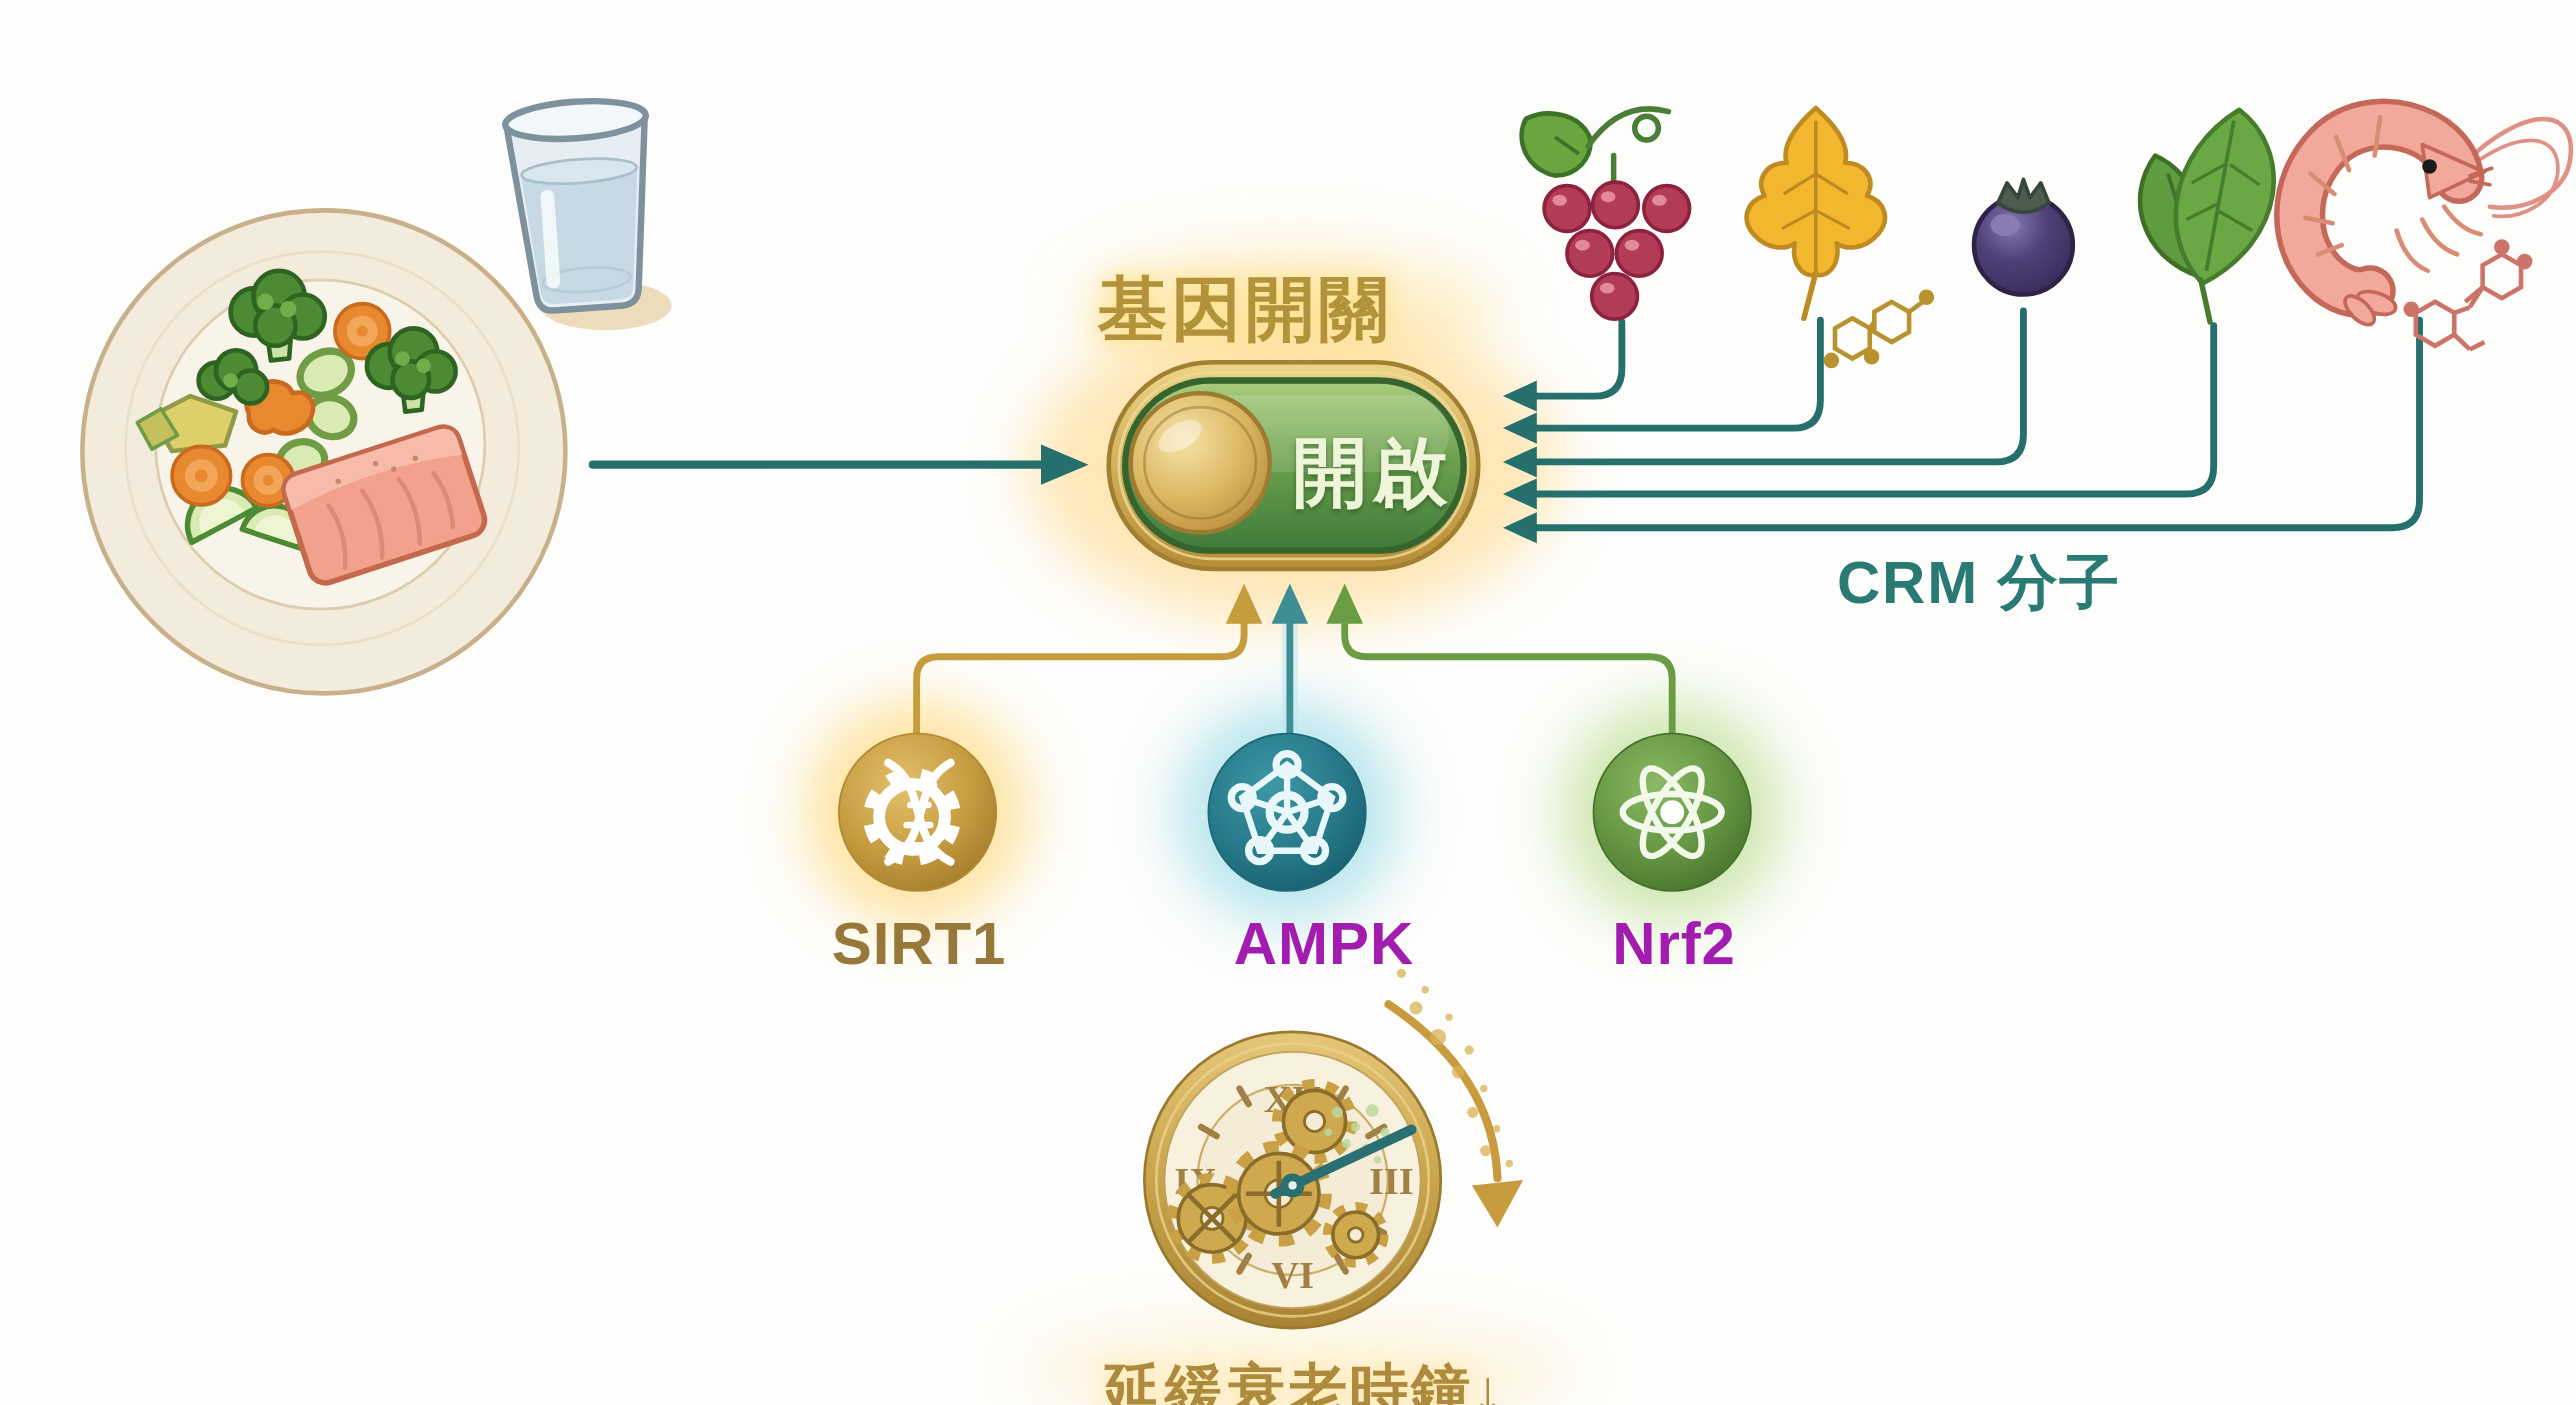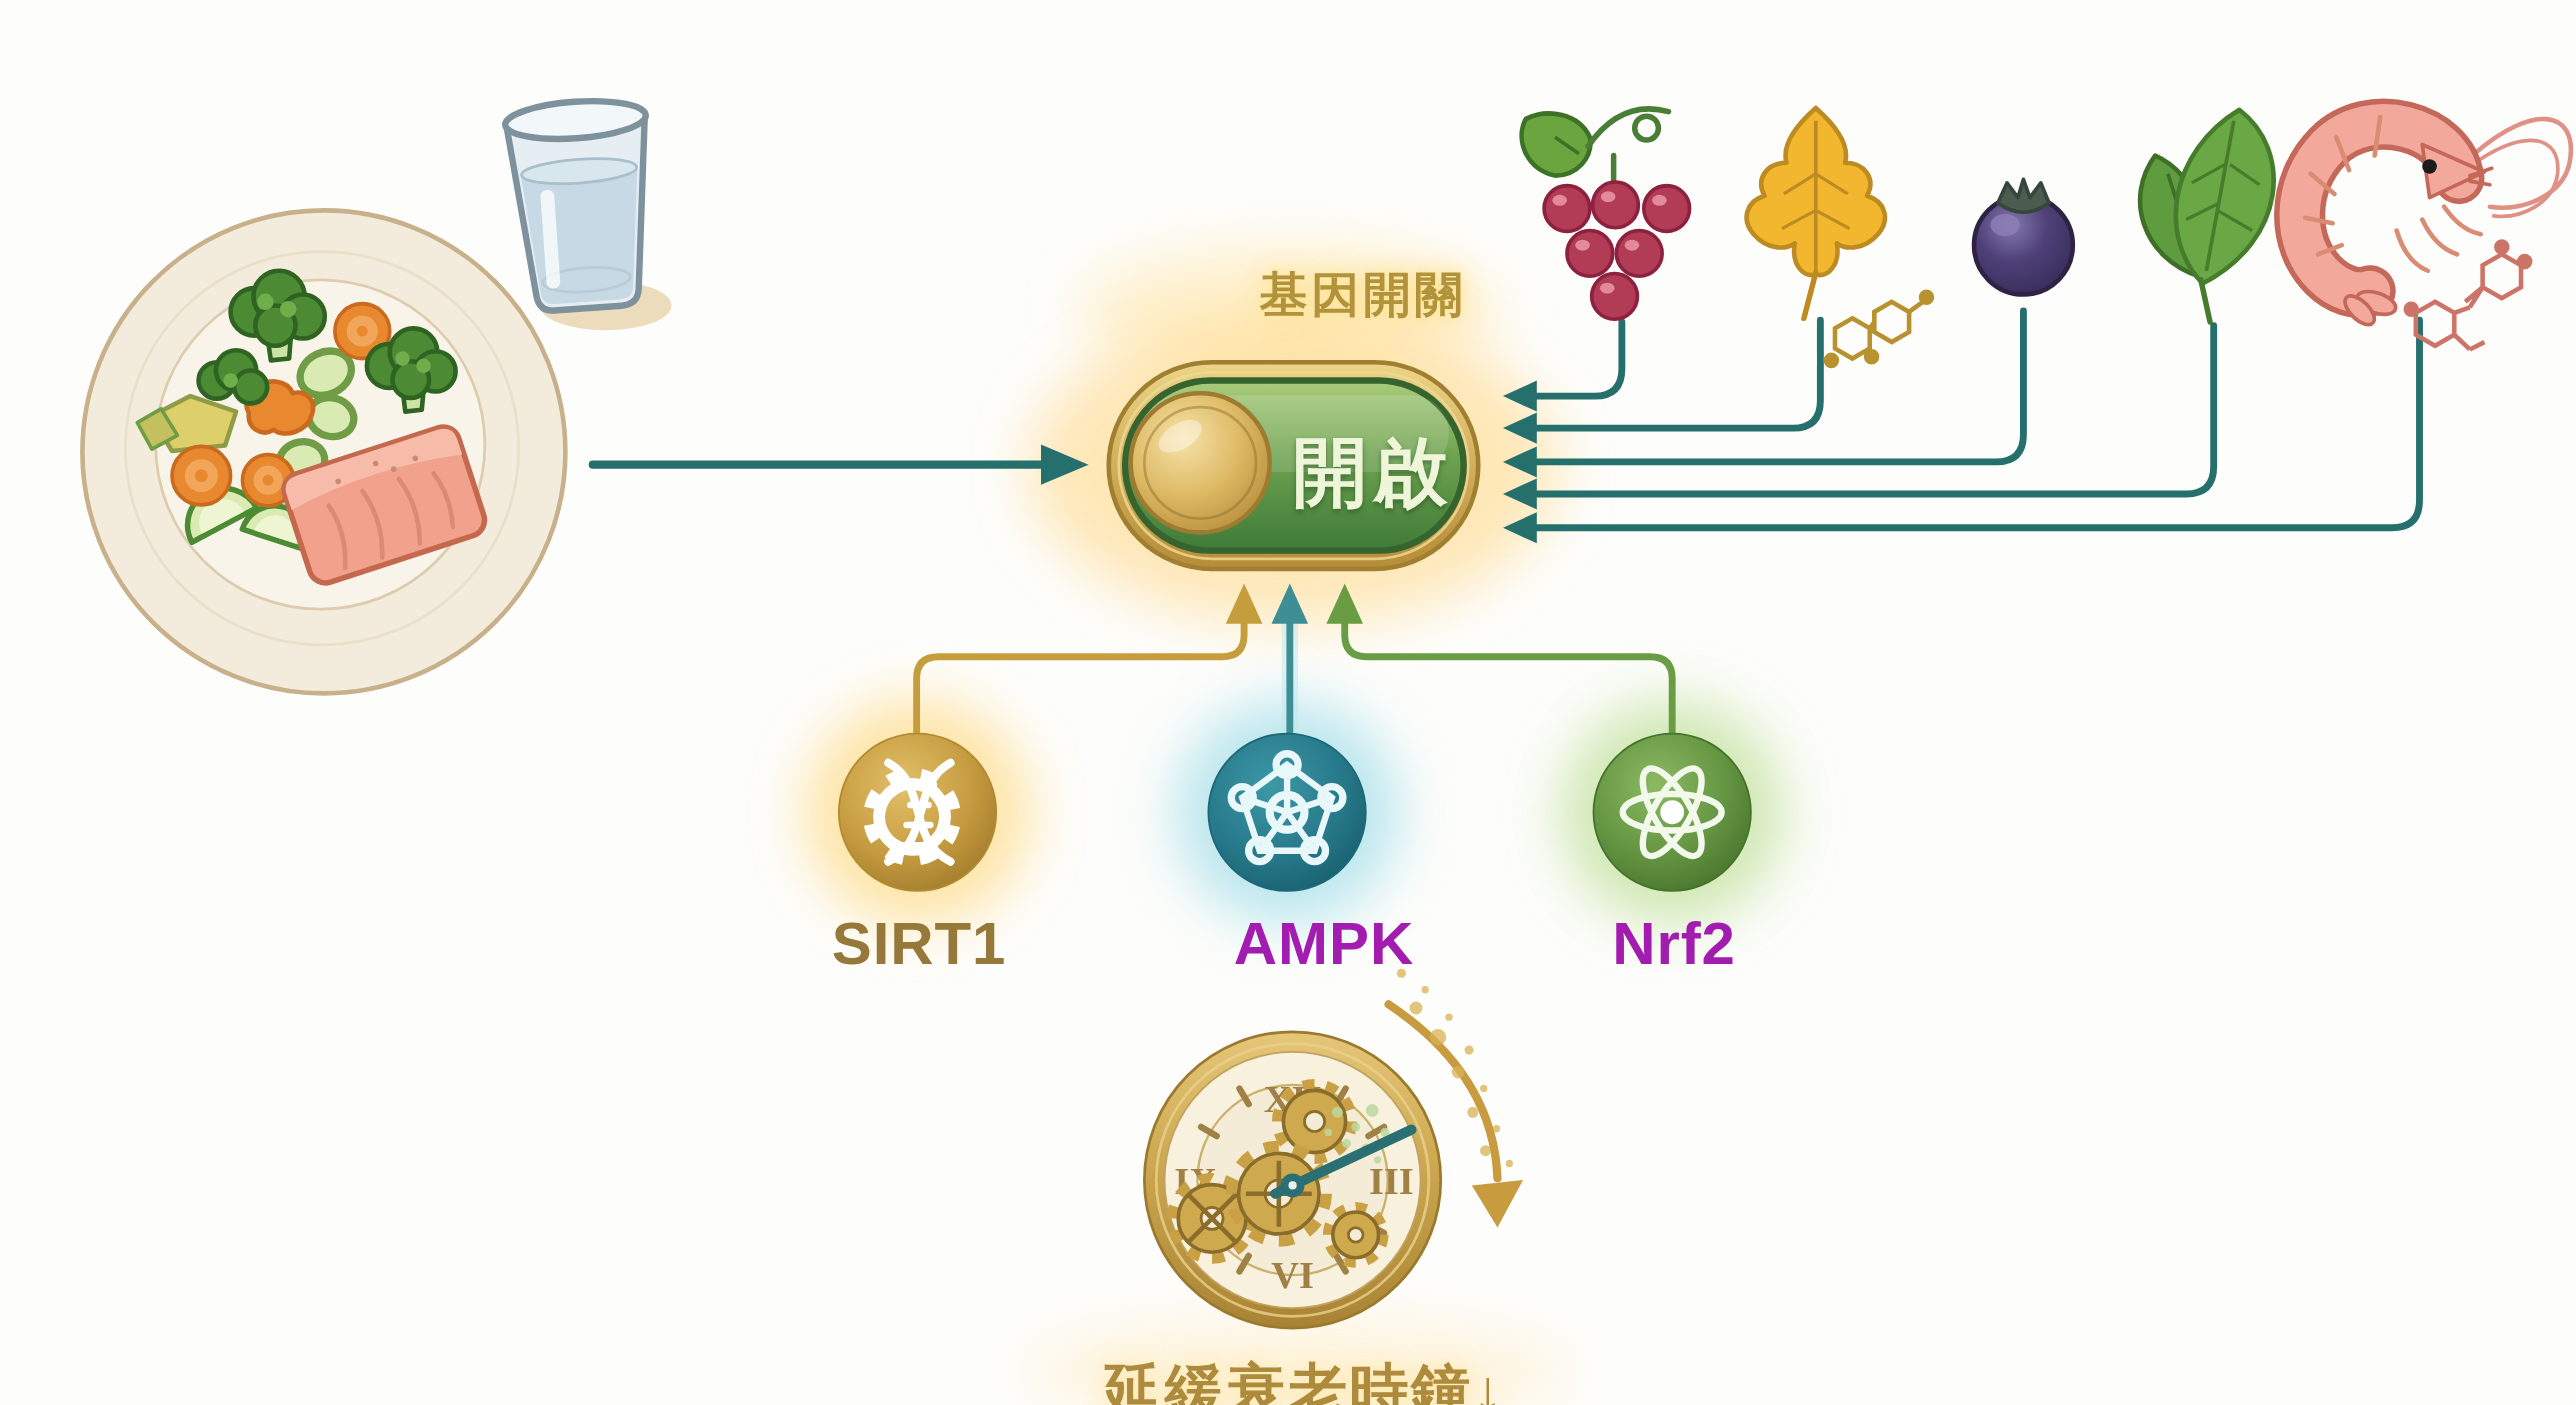--- a/index.html
+++ b/index.html
@@ -4,21 +4,21 @@
 <style>
   html,body{margin:0;padding:0;background:#fdfdfb;}
   .stage{
     position:relative;width:2576px;height:1405px;overflow:hidden;
     background:#fdfdfb;
     font-family:"Liberation Sans","DejaVu Sans",sans-serif;
   }
   .art{position:absolute;left:0;top:0;}
   .lbl{position:absolute;white-space:nowrap;font-weight:bold;transform:translateX(-50%);}
   .lbl-caloric{left:814px;top:370px;font-size:66px;color:#2a7a74;letter-spacing:1.8px;}
-  .lbl-title{left:1363px;top:263px;font-size:48px;color:#b3923c;letter-spacing:3.7px;
+  .lbl-title{left:1245px;top:263px;font-size:70px;color:#b3923c;letter-spacing:3.7px;
              text-shadow:0 0 29px rgba(255,222,130,.95),0 0 9.1px rgba(255,236,170,.8);}
   .lbl-state{left:1363px;top:423px;font-size:75px;color:#eef5d8;letter-spacing:5.5px;
              text-shadow:0 2.7px 5.5px rgba(35,75,30,.55);margin-left:10px;}
   .lbl-crm{left:1979px;top:543px;font-size:60px;color:#2a7a74;letter-spacing:1.8px;}
   .lbl-path{top:909px;font-size:60px;letter-spacing:0.9px;}
   .lbl-sirt1{left:919px;color:#96793a;}
   .lbl-ampk{left:1324px;color:#a21caf;text-align:right;}
   .lbl-nrf2{left:1674px;color:#a21caf;}
   .lbl-clock{left:1304px;top:1352px;font-size:59px;color:#ad8a3c;letter-spacing:2.7px;
              text-shadow:0 0 24px rgba(255,224,140,.85);}
@@ -420,19 +420,20 @@
           <circle cx="1610" cy="1216" r="6"></circle>
       <circle cx="1636" cy="1234" r="4"></circle>
           <circle cx="1624" cy="1258" r="6"></circle>
           <circle cx="1650" cy="1272" r="4"></circle>
     </g>
   </g>
 </svg>
 
 <div class="lbl lbl-title">基因開關</div>
 <div class="lbl lbl-state">開啟</div>
+<div class="lbl lbl-crm">CRM 分子</div>
 <div class="lbl lbl-path lbl-sirt1">SIRT1</div>
 <div class="lbl lbl-path lbl-ampk">AMPK</div>
 <div class="lbl lbl-path lbl-nrf2">Nrf2</div>
 <div class="lbl lbl-clock">延緩衰老時鐘↓</div>
 
 </div>
 
 
 </body></html>

